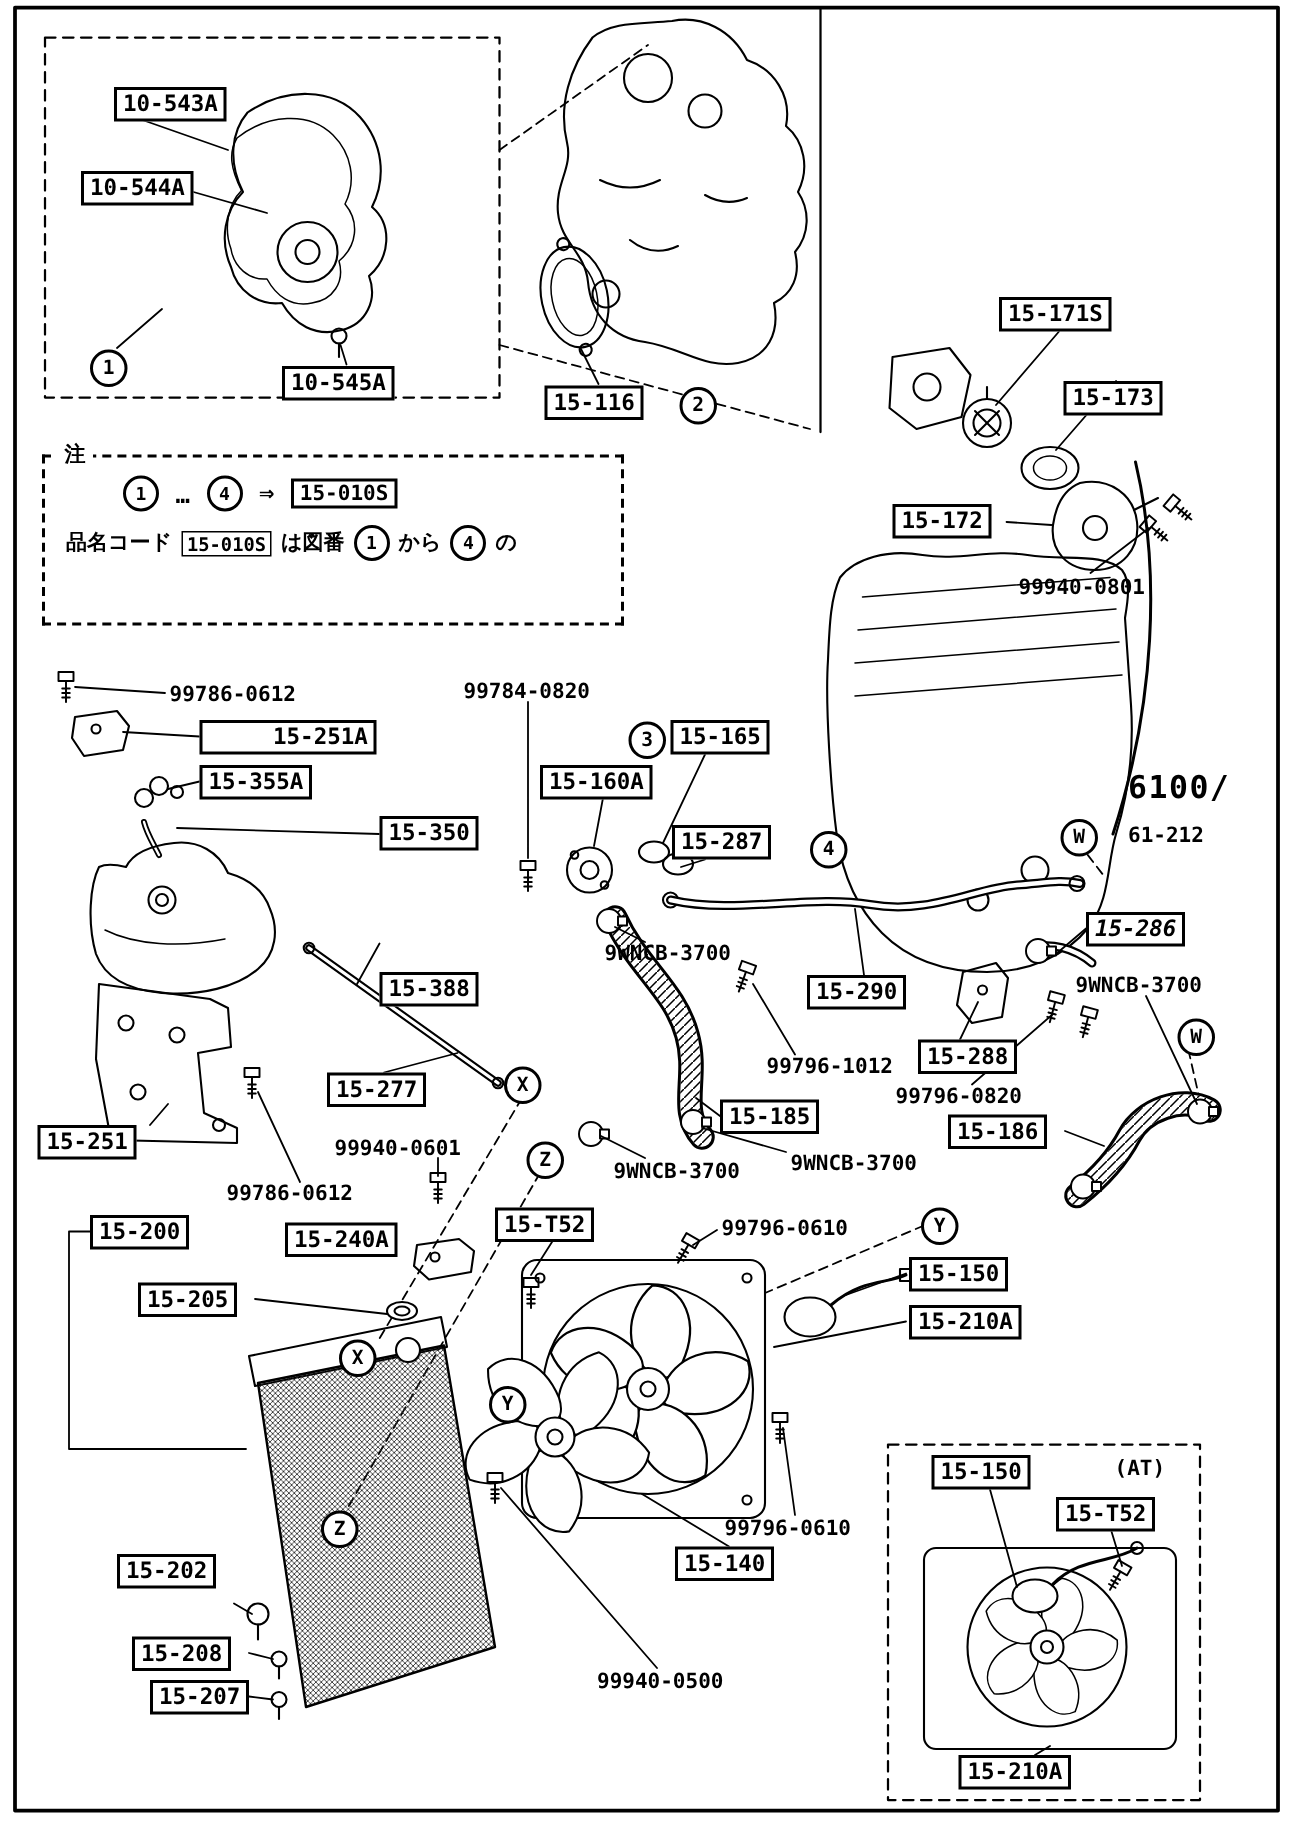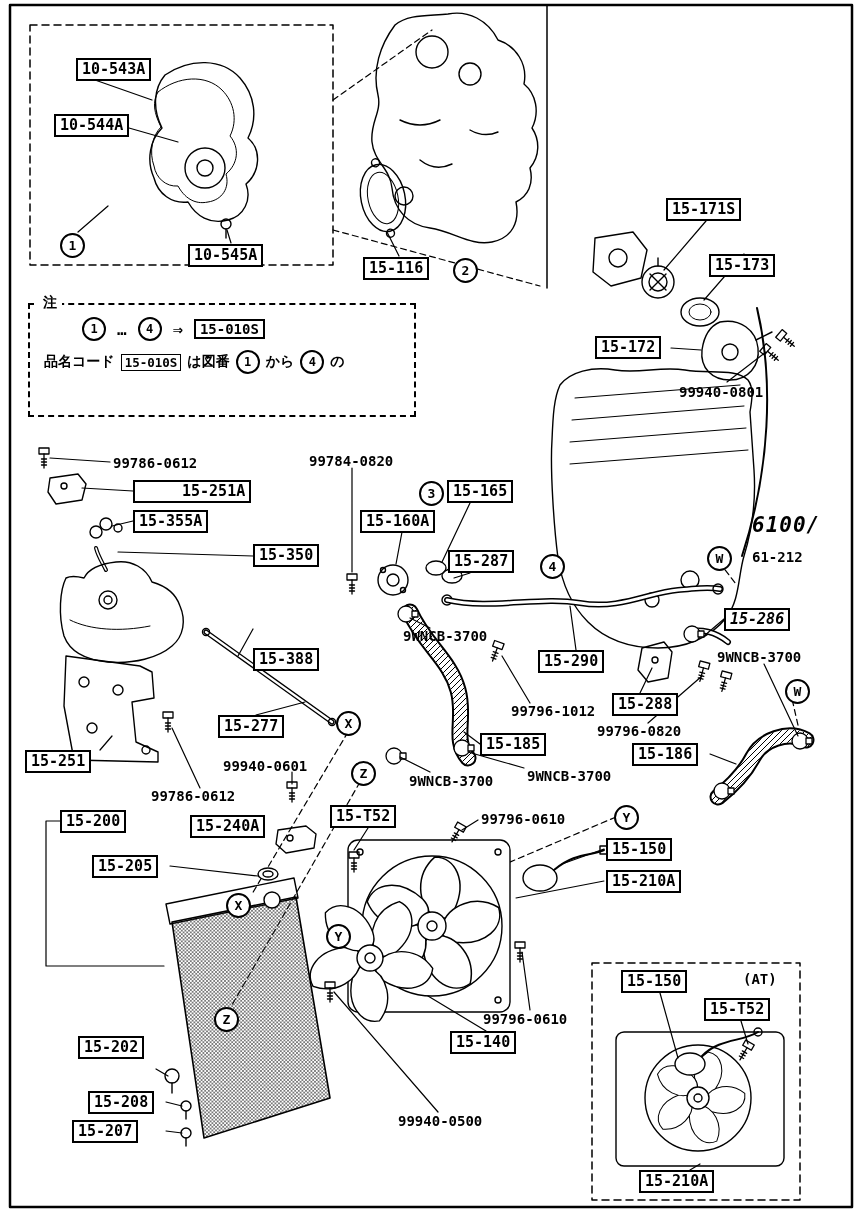--- a/index.html
+++ b/index.html
@@ -322,21 +322,21 @@
       <div class="lbl pn-boxed" style="left: 666px; top: 198px;">15-171S</div>
       <div class="lbl pn-boxed" style="left: 709px; top: 254px;">15-173</div>
       <div class="lbl pn-boxed" style="left: 595px; top: 336px;">15-172</div>
       <div class="lbl pn-plain" style="left: 678px; top: 384px;">99940-0801</div>
       <div class="lbl pn-plain" style="left: 112px; top: 455px;">99786-0612</div>
       <div class="lbl pn-plain" style="left: 308px; top: 453px;">99784-0820</div>
       <div class="lbl pn-boxed" style="left: 133px; top: 480px; padding-left: 47px;">15-251A</div>
       <div class="lbl pn-boxed" style="left: 133px; top: 510px;">15-355A</div>
       <div class="lbl pn-boxed" style="left: 447px; top: 480px;">15-165</div>
       <div class="lbl pn-boxed" style="left: 360px; top: 510px;">15-160A</div>
-      <div class="lbl pn-plain big" style="left: 751px; top: 513px; font-style: italic;">6100/</div>
+      <div class="lbl pn-plain big" style="left: 751px; top: 513px;">6100/</div>
       <div class="lbl pn-boxed" style="left: 253px; top: 544px;">15-350</div>
       <div class="lbl pn-boxed" style="left: 448px; top: 550px;">15-287</div>
       <div class="lbl pn-plain" style="left: 751px; top: 549px;">61-212</div>
       <div class="lbl pn-boxed" style="left: 724px; top: 608px; font-style: italic;">15-286</div>
       <div class="lbl pn-boxed" style="left: 253px; top: 648px;">15-388</div>
       <div class="lbl pn-plain" style="left: 402px; top: 628px;">9WNCB-3700</div>
       <div class="lbl pn-plain" style="left: 716px; top: 649px;">9WNCB-3700</div>
       <div class="lbl pn-boxed" style="left: 538px; top: 650px;">15-290</div>
       <div class="lbl pn-boxed" style="left: 612px; top: 693px; text-align: center;">15-288</div>
       <div class="lbl pn-plain" style="left: 510px; top: 703px;">99796-1012</div>
@@ -357,21 +357,21 @@
       <div class="lbl pn-boxed" style="left: 92px; top: 855px;">15-205</div>
       <div class="lbl pn-boxed" style="left: 606px; top: 870px;">15-210A</div>
       <div class="lbl pn-boxed" style="left: 621px; top: 970px;">15-150</div>
       <div class="lbl pn-plain" style="left: 742px; top: 971px;">(AT)</div>
       <div class="lbl pn-boxed" style="left: 704px; top: 998px;">15-T52</div>
       <div class="lbl pn-plain" style="left: 482px; top: 1011px;">99796-0610</div>
       <div class="lbl pn-boxed" style="left: 450px; top: 1031px;">15-140</div>
       <div class="lbl pn-boxed" style="left: 78px; top: 1036px;">15-202</div>
       <div class="lbl pn-boxed" style="left: 88px; top: 1091px;">15-208</div>
       <div class="lbl pn-plain" style="left: 397px; top: 1113px;">99940-0500</div>
-      <div class="lbl pn-boxed" style="left: 72px; top: 1120px;">15-207</div>
+      <div class="lbl pn-boxed" style="left: 100px; top: 1120px;">15-207</div>
       <div class="lbl pn-boxed" style="left: 639px; top: 1170px;">15-210A</div>
       <div class="marker-circle" style="left: 60px; top: 233px;">1</div>
       <div class="marker-circle" style="left: 453px; top: 258px;">2</div>
       <div class="marker-circle" style="left: 419px; top: 481px;">3</div>
       <div class="marker-circle" style="left: 540px; top: 554px;">4</div>
       <div class="marker-circle" style="left: 707px; top: 546px;">W</div>
       <div class="marker-circle" style="left: 785px; top: 679px;">W</div>
       <div class="marker-circle" style="left: 336px; top: 711px;">X</div>
       <div class="marker-circle" style="left: 351px; top: 761px;">Z</div>
       <div class="marker-circle" style="left: 614px; top: 805px;">Y</div>

